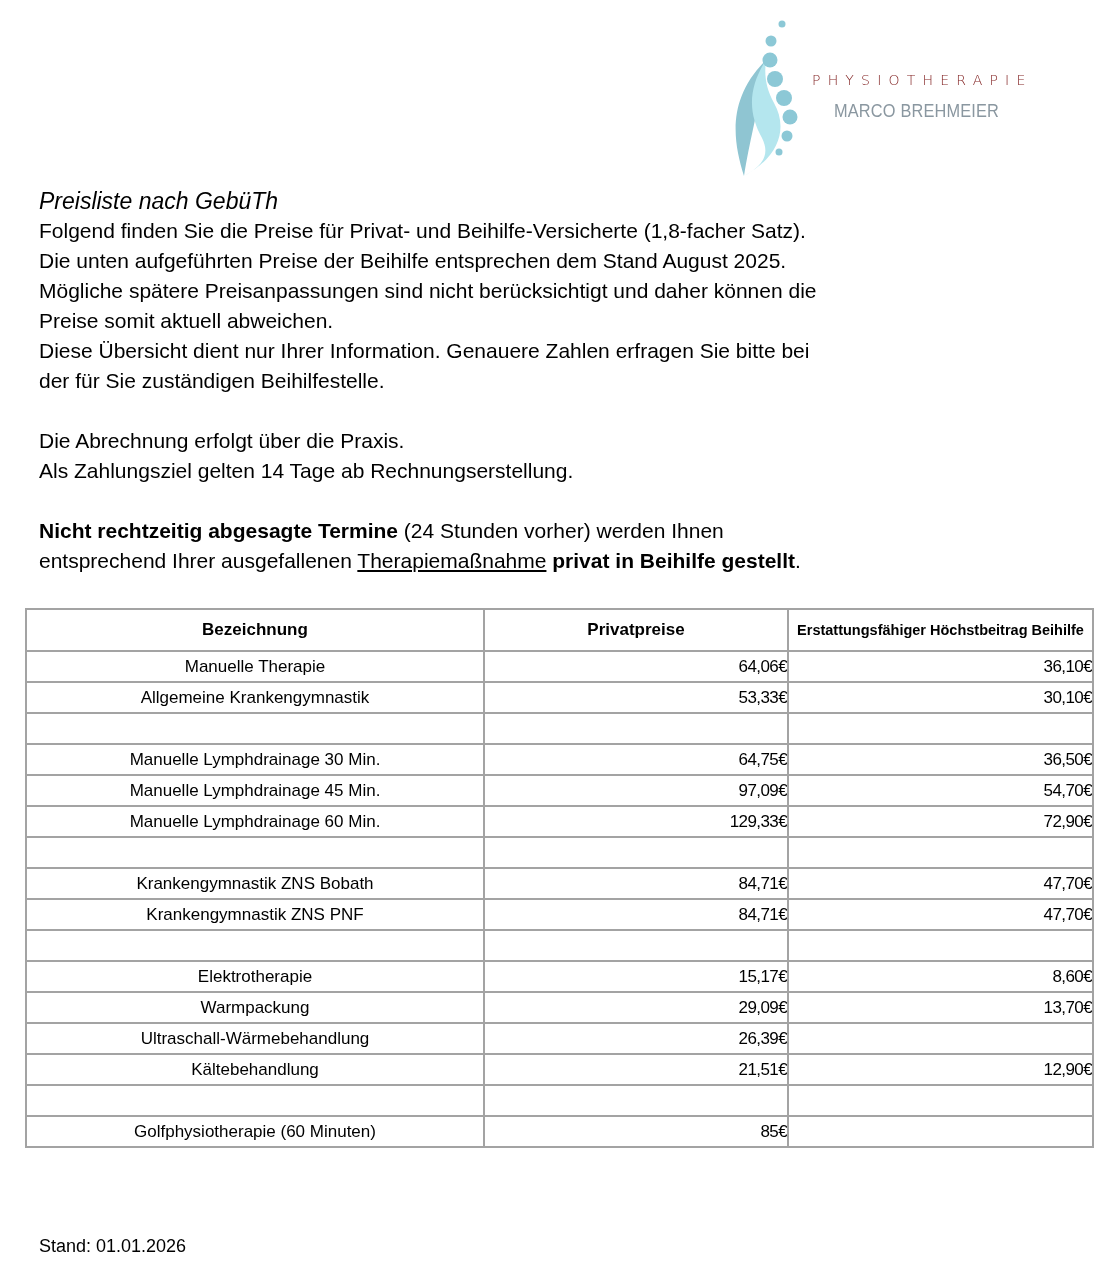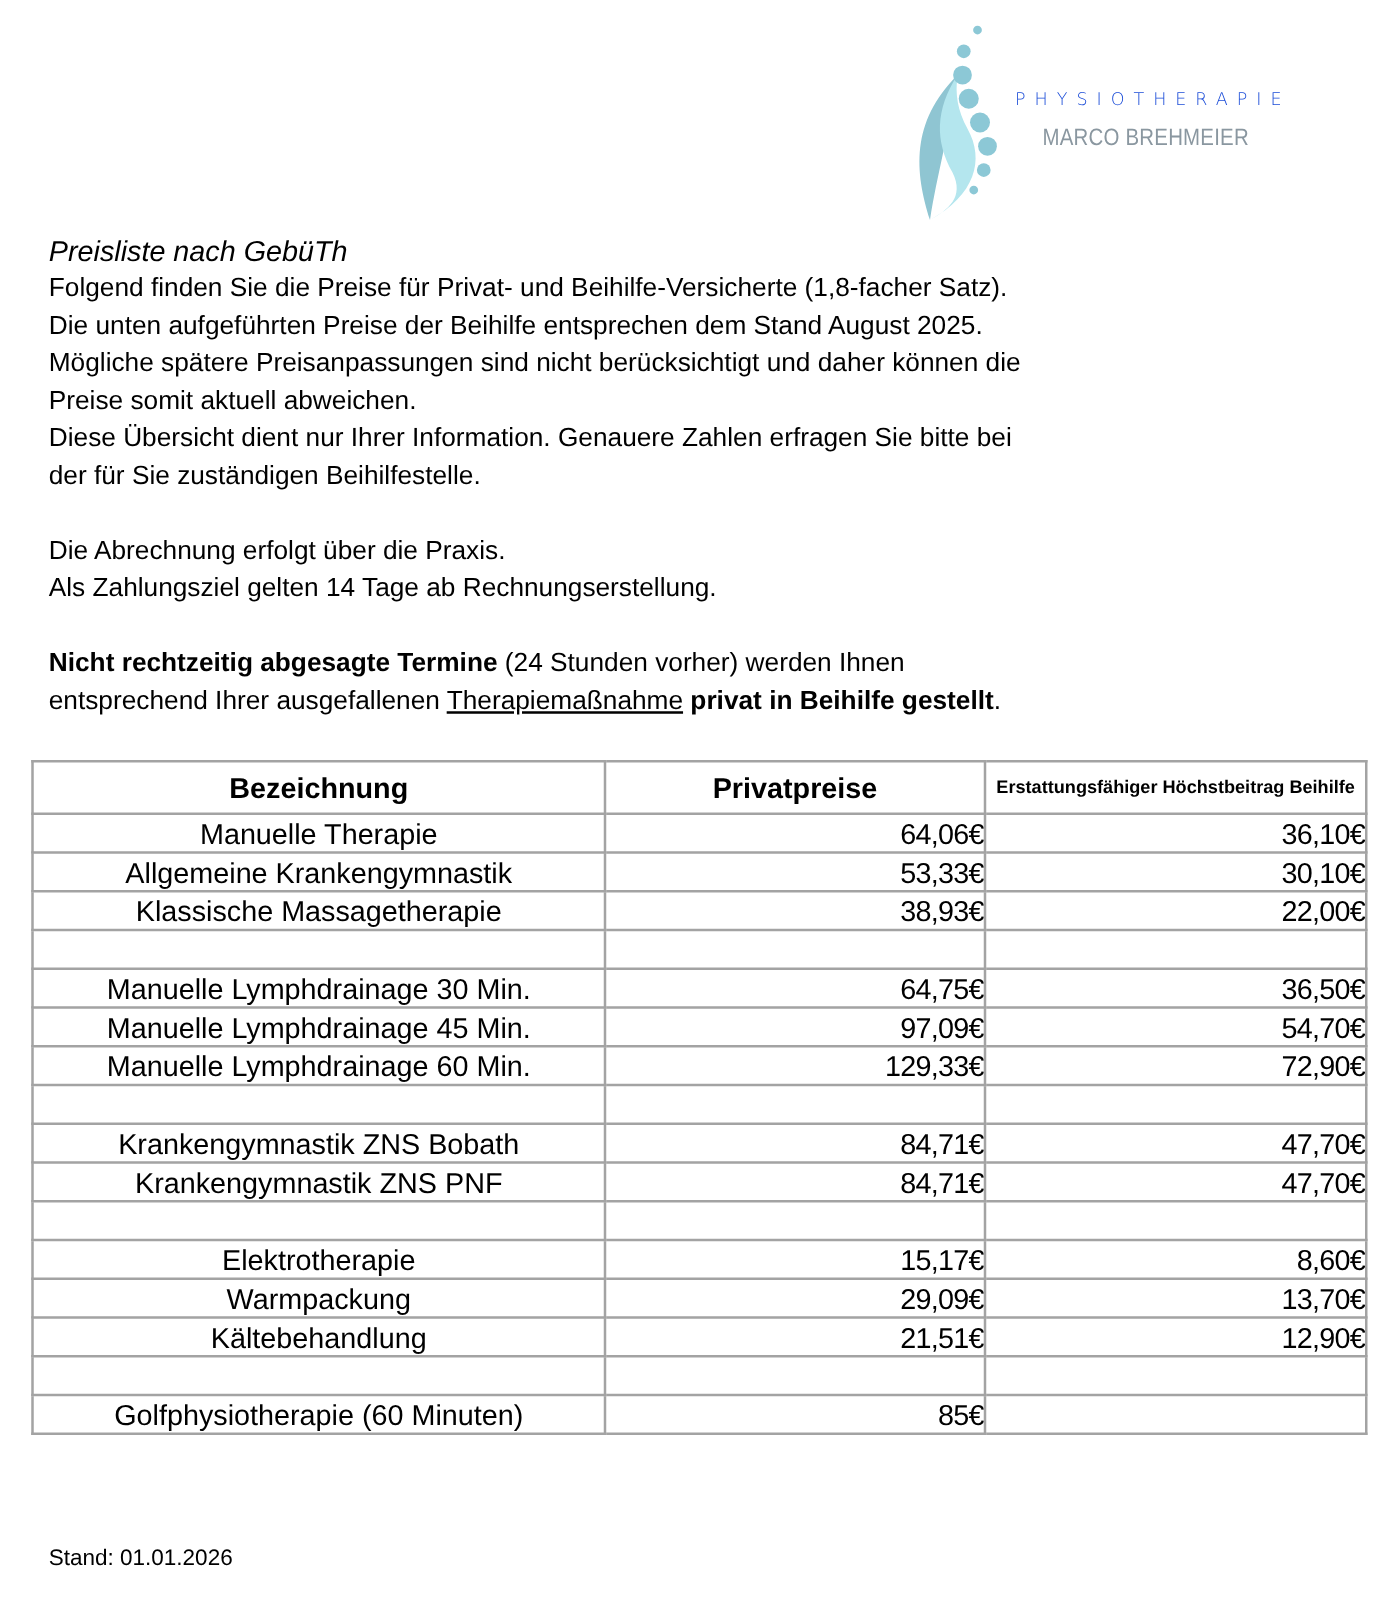--- a/index.html
+++ b/index.html
@@ -1,26 +1,26 @@
 <!DOCTYPE html>
 <html><head>
 <meta charset="utf-8">
 <style>
   html, body { margin:0; padding:0; background:#ffffff; }
   body { width:1118px; height:1280px; position:relative; overflow:hidden; font-family:"Liberation Sans", sans-serif; color:#000; }
   .logo { position:absolute; left:728px; top:18px; width:300px; height:165px; }
-  .logo-text1 { position:absolute; left:812px; top:72px; font-size:14px; letter-spacing:7.2px; color:#1d4ed8; font-family:"DejaVu Sans", sans-serif; font-weight:300; }
+  .logo-text1 { position:absolute; left:812px; top:72px; font-size:14px; letter-spacing:7.2px; color:#7f1d1d; font-family:"DejaVu Sans", sans-serif; font-weight:300; }
   .logo-text2 { position:absolute; left:834px; top:100px; font-size:19px; color:#8a97a0; font-family:"Liberation Sans", sans-serif; transform:scaleX(0.86); transform-origin:left top; letter-spacing:0.2px; }
   .title { position:absolute; left:39px; top:188px; font-size:23px; font-weight:normal; font-style:italic; }
   .intro { position:absolute; left:39px; top:216px; font-size:21px; line-height:30px; width:1060px; }
   .intro p { margin:0; }
   .intro .gap { height:30px; }
   .u { text-decoration:underline; }
   table.prices { position:absolute; left:25px; top:608px; width:1067px; border-collapse:collapse; table-layout:fixed; }
-  table.prices td, table.prices th { border:2.5px solid #a3a3a3; text-align:center; padding:0; font-size:23px; line-height:28px; height:29px; white-space:nowrap; overflow:hidden; }
+  table.prices td, table.prices th { border:2.5px solid #a3a3a3; text-align:center; padding:0; font-size:17px; line-height:28px; height:29px; white-space:nowrap; overflow:hidden; }
   table.prices th { font-weight:bold; height:40px; }
   table.prices th.small { font-size:14.5px; line-height:16px; }
   table.prices td.num { letter-spacing:-0.6px;text-align:right; }
   .stand { position:absolute; left:39px; top:1236px; font-size:18px; }
 </style>
 </head>
 <body>
 
 <div class="logo">
   <svg width="300" height="165" viewBox="0 0 300 165">
@@ -74,25 +74,20 @@
         <td>Manuelle Therapie</td>
         <td class="num">64,06€</td>
         <td class="num">36,10€</td>
       </tr>
       <tr>
         <td>Allgemeine Krankengymnastik</td>
         <td class="num">53,33€</td>
         <td class="num">30,10€</td>
       </tr>
       <tr>
-        <td>Klassische Massagetherapie</td>
-        <td class="num">38,93€</td>
-        <td class="num">22,00€</td>
-      </tr>
-      <tr>
         <td></td>
         <td class="num"></td>
         <td class="num"></td>
       </tr>
       <tr>
         <td>Manuelle Lymphdrainage 30 Min.</td>
         <td class="num">64,75€</td>
         <td class="num">36,50€</td>
       </tr>
       <tr>
@@ -129,20 +124,25 @@
         <td>Elektrotherapie</td>
         <td class="num">15,17€</td>
         <td class="num">8,60€</td>
       </tr>
       <tr>
         <td>Warmpackung</td>
         <td class="num">29,09€</td>
         <td class="num">13,70€</td>
       </tr>
       <tr>
+        <td>Ultraschall-Wärmebehandlung</td>
+        <td class="num">26,39€</td>
+        <td class="num"></td>
+      </tr>
+      <tr>
         <td>Kältebehandlung</td>
         <td class="num">21,51€</td>
         <td class="num">12,90€</td>
       </tr>
       <tr>
         <td></td>
         <td class="num"></td>
         <td class="num"></td>
       </tr>
       <tr>

